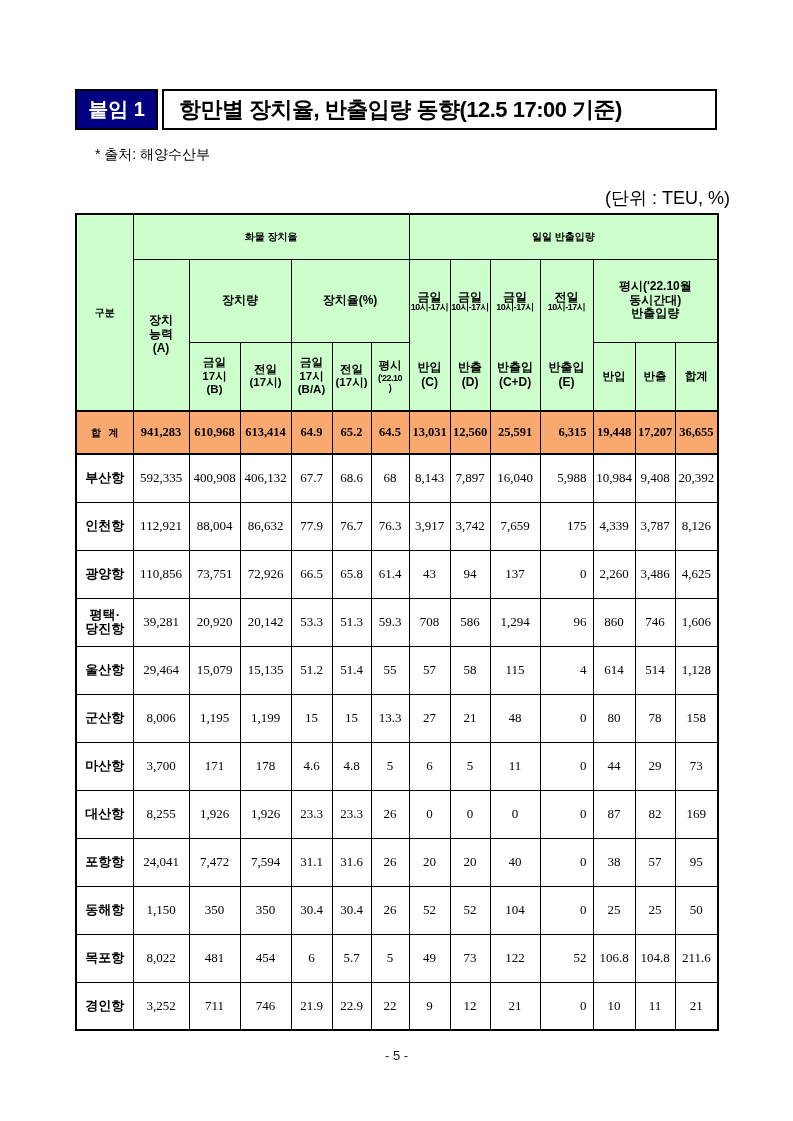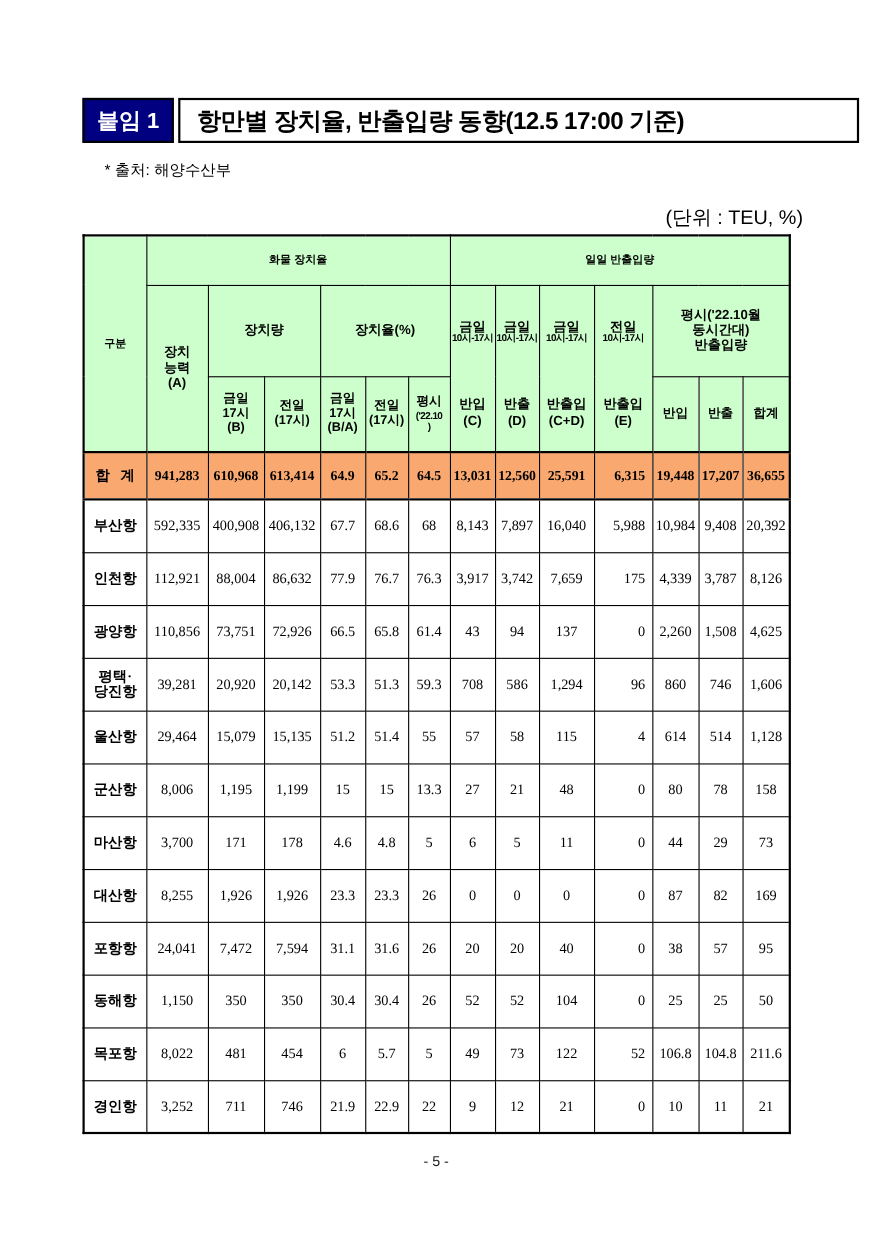--- a/index.html
+++ b/index.html
@@ -2,21 +2,21 @@
 <html style="--badge-bg: #000080; --header-bg: #CCFFCC; --total-bg: #F9A870;"><head>
 <meta charset="utf-8">
 <style>
   * { margin:0; padding:0; box-sizing:border-box; }
   html,body { background:#ffffff; }
   .page {
     position:relative; width:793px; height:1121px; background:#fff; margin:0 auto;
     font-family:"Liberation Sans", sans-serif; color:#000;
   }
   
-  .heading { position:absolute; top:89px; left:75px; width:706px; height:41px; display:flex; }
+  .heading { position:absolute; top:89px; left:75px; width:642px; height:41px; display:flex; }
   .badge {
     width:83px; height:41px; background:var(--badge-bg,#000080); border:2px solid #000;
     color:#fff; font-weight:bold; font-size:20px; display:flex; align-items:center; justify-content:center;
     letter-spacing:0px;
   }
   .title-box {
     flex:1; margin-left:4px; border:2px solid #000; display:flex; align-items:center;
     padding-left:15px; font-weight:bold; font-size:22px; letter-spacing:-0.5px;
   }
   .source { position:absolute; top:146px; left:95px; font-size:14px; }
@@ -38,21 +38,21 @@
   .daily-col > .db { height:80px; display:flex; flex-direction:column; justify-content:center; line-height:1.05; }
   .daily-col > .mb { height:66px; display:flex; flex-direction:column; justify-content:center; white-space:pre-line; line-height:1.2; }
 
   tbody th, tbody td { font-family:"Liberation Serif", serif; font-size:13px; height:48px; background:#fff; }
   tbody th.port { font-weight:bold; white-space:pre-line; line-height:1.1; }
   tbody td:nth-child(11) { text-align:right; padding-right:6px; } 
   tr.total th, tr.total td {
     background:var(--total-bg,#F9A870); font-weight:bold; height:43px; font-size:12.5px;
     border-top:2px solid #000; border-bottom:2px solid #000;
   }
-  tr.total th.port { white-space:pre; font-size:13px; }
+  tr.total th.port { white-space:pre; font-size:10px; }
 </style>
 </head>
 <body>
 
 <div class="page">
 
   <div class="heading">
     <div class="badge">붙임 1</div>
     <div class="title-box">항만별 장치율, 반출입량 동향(12.5 17:00 기준)</div>
   </div>
@@ -198,21 +198,21 @@
           <td>73,751</td>
           <td>72,926</td>
           <td>66.5</td>
           <td>65.8</td>
           <td>61.4</td>
           <td>43</td>
           <td>94</td>
           <td>137</td>
           <td>0</td>
           <td>2,260</td>
-          <td>1,508</td>
+          <td>3,486</td>
           <td>4,625</td>
         </tr>
         <tr>
           <th class="port">평택·
 당진항</th>
           <td>39,281</td>
           <td>20,920</td>
           <td>20,142</td>
           <td>53.3</td>
           <td>51.3</td>

